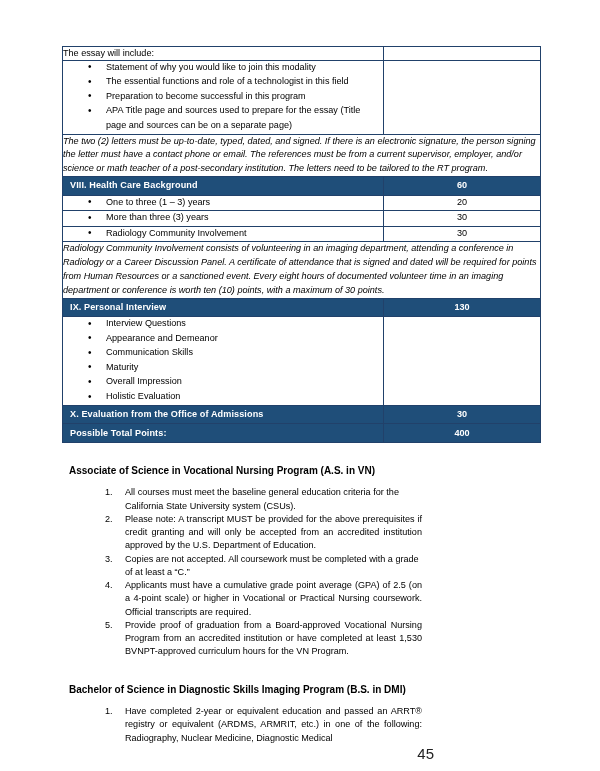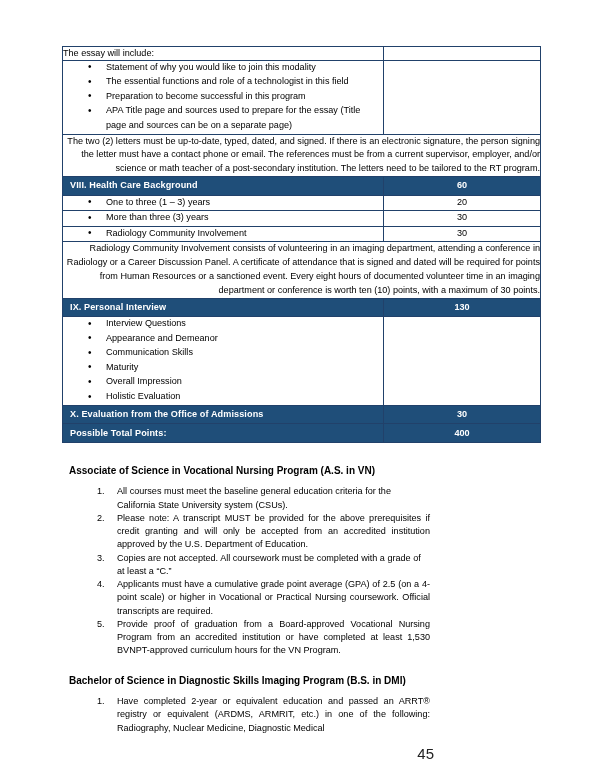--- a/index.html
+++ b/index.html
@@ -52,23 +52,23 @@
     background: #1f4e79;
     color: #ffffff;
     font-weight: bold;
     border-color: #21416a;
   }
   tr.hdr td.cell-text  { padding: 2.5px 5px 2.5px 7px; letter-spacing: .1px; }
   tr.hdr td.cell-num   { padding: 2.5px 4px; }
 
   
   td.note {
+    font-style: italic;
     padding: 3px 8px 4px 7px;
     line-height: 1.52;
-    text-align: right;
   }
 
   
   ul.b {
     margin: 0;
     padding: 0;
     list-style: none;
   }
   ul.b li {
     position: relative;
@@ -99,21 +99,21 @@
   .section {
     font-size: 9.1px;
     line-height: 1.45;
   }
   .section-title {
     font-weight: bold;
     margin: 7px;
     font-size: 10px;
   }
   ol.num {
-    margin: 0;
+    margin: 8px;
     padding: 0;
     list-style: none;
     counter-reset: numitem;
   }
   ol.num > li {
     position: relative;
     counter-increment: numitem;
     padding-left: 55px;
     margin-bottom: 0;
     text-align: justify;

